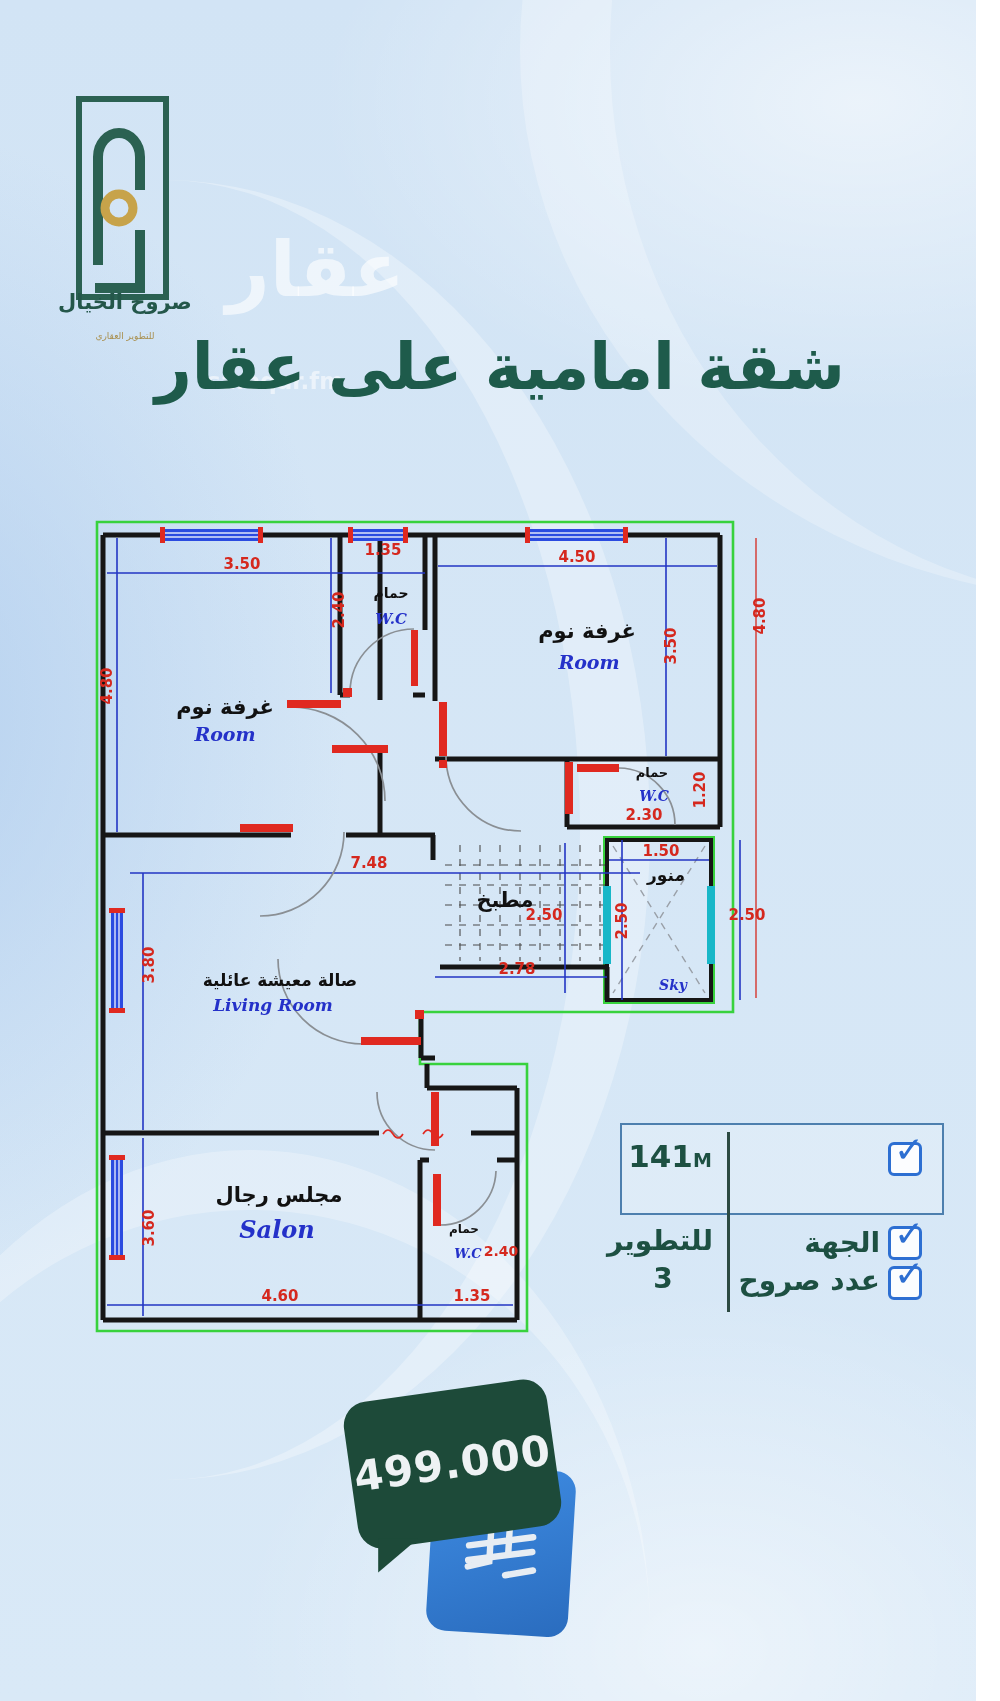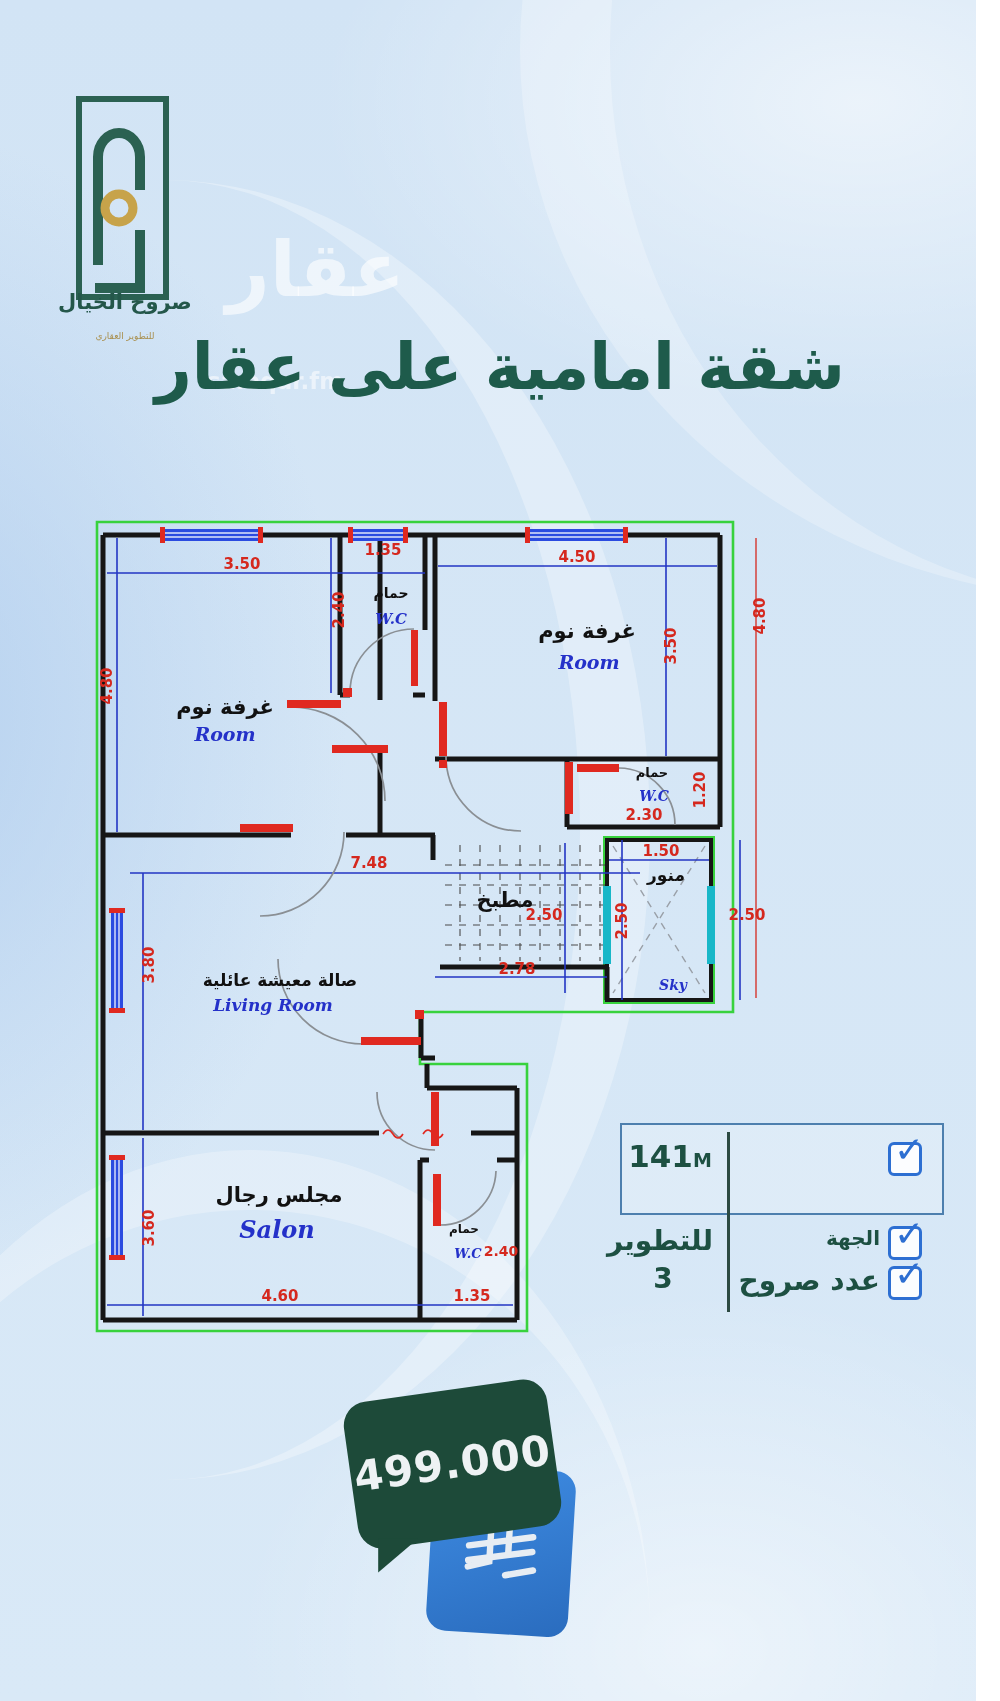--- a/index.html
+++ b/index.html
@@ -33,21 +33,21 @@
 
   .info-box{position:absolute;left:620px;top:1123px;width:320px;height:88px;
     border:2px solid #4d7fae;background:rgba(255,255,255,.18);}
   .divider{position:absolute;left:727px;top:1132px;width:3px;height:180px;background:#2c4a42;}
   .ivalue{position:absolute;color:#1d5042;font-weight:bold;text-align:center;direction:rtl;}
   .ilabel{position:absolute;color:#1d5042;font-weight:bold;text-align:right;direction:rtl;}
   .v1{left:618px;top:1138px;width:104px;font-size:31px;}
   .v1 .unit{font-size:19px;}
   .l1{left:737px;top:1132px;width:146px;font-size:25px;line-height:1.35;}
   .v2{left:600px;top:1224px;width:120px;font-size:28px;}
-  .l2{left:755px;top:1226px;width:125px;font-size:20px;}
+  .l2{left:755px;top:1226px;width:125px;font-size:28px;}
   .v3{left:628px;top:1262px;width:70px;font-size:28px;}
   .l3{left:728px;top:1264px;width:152px;font-size:28px;}
   .checkbox{position:absolute;width:28px;height:28px;border:3px solid #2d6fd2;border-radius:6px;
     background:rgba(255,255,255,.9);}
   .checkbox .tick{position:absolute;left:3px;top:-16px;color:#2d6fd2;font-size:36px;font-weight:bold;}
   .cb1{left:888px;top:1142px;} .cb2{left:888px;top:1226px;} .cb3{left:888px;top:1266px;}
 
   .price-badge{position:absolute;left:350px;top:1390px;width:205px;height:148px;
     background:#1d4a39;border-radius:24px;transform:rotate(-8deg);z-index:3;}
   .price-badge .tail{position:absolute;left:16px;bottom:-26px;width:0;height:0;

